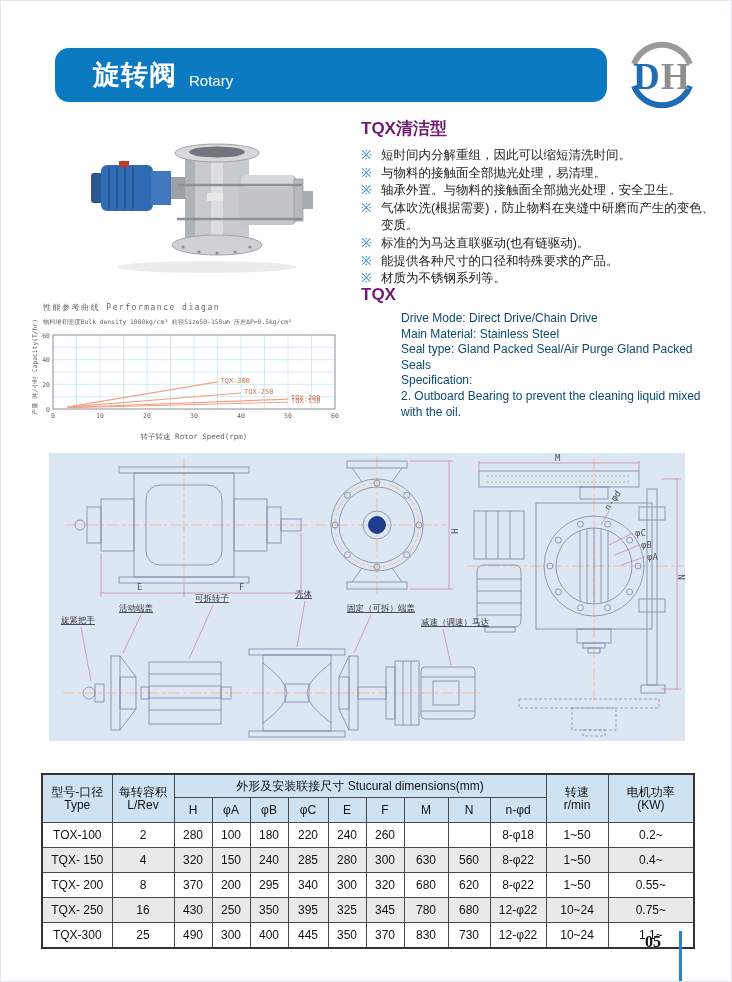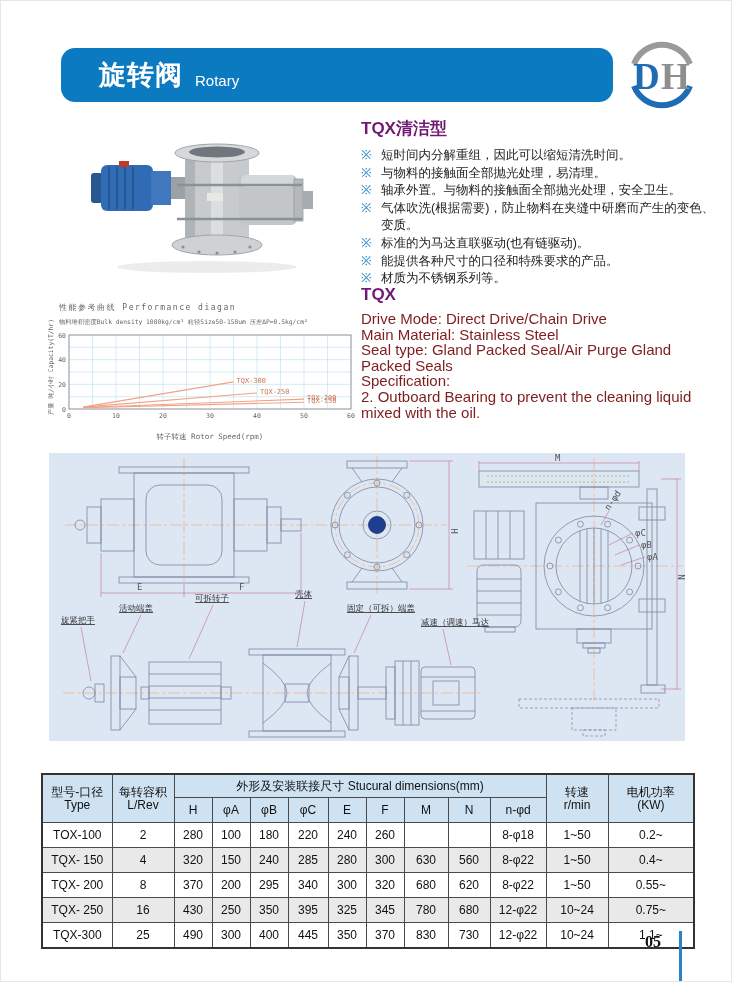--- a/index.html
+++ b/index.html
@@ -1,43 +1,43 @@
 <!DOCTYPE html>
 <html><head>
 <meta charset="utf-8">
 <style>
   html,body{margin:0;padding:0;background:#fff;}
   .page{position:relative;width:732px;height:982px;background:#fff;overflow:hidden;
         font-family:"Liberation Sans",sans-serif;border:1px solid #e2e7ec;box-sizing:border-box;}
 
   
-  .header-bar{position:absolute;left:60px;top:47px;width:552px;height:54px;background:#0c7ac1;
+  .header-bar{position:absolute;left:54px;top:47px;width:552px;height:54px;background:#0c7ac1;
               border-radius:14px;display:flex;align-items:center;padding-left:38px;box-sizing:border-box;color:#fff;}
   .title-zh{font-size:27px;font-weight:bold;letter-spacing:1px;}
   .title-en{font-size:15px;margin-left:12px;margin-top:10px;}
   .logo{position:absolute;left:618px;top:40px;width:88px;height:68px;}
 
   
   .photo{position:absolute;left:88px;top:126px;width:228px;height:152px;}
 
   
   .intro{position:absolute;left:360px;top:116px;width:358px;}
   .intro h2,.specs h2{margin:0;font-size:17px;color:#701a75;font-weight:bold;}
   .bullets{margin-top:7px;}
   .bullet{display:flex;font-size:12.5px;line-height:17.6px;color:#222;}
   .marker{color:#2b86c8;width:20px;flex:0 0 20px;}
   .btxt{flex:1;}
 
   
   .specs{position:absolute;left:360px;top:284px;width:362px;}
   .spec-lines{margin-top:6px;}
-  .spec-line{font-size:15px;line-height:15.6px;color:#7f1d1d;}
-
-  
-  .chart{position:absolute;left:44px;top:298px;width:316px;height:146px;}
+  .spec-line{font-size:12px;line-height:15.6px;color:#0c4a6e;margin-left:40px;}
+
+  
+  .chart{position:absolute;left:28px;top:298px;width:316px;height:146px;}
   .chart svg{width:100%;height:100%;}
   .c-title{font:8px "DejaVu Sans Mono",monospace;fill:#666;letter-spacing:1.5px;}
   .c-sub{font:6.3px "DejaVu Sans Mono",monospace;fill:#666;}
   .tick{font:6.5px "DejaVu Sans Mono",monospace;fill:#666;}
   .slabel{font:7px "DejaVu Sans Mono",monospace;fill:#c97a5e;}
   .c-xlabel{font:7.5px "DejaVu Sans Mono",monospace;fill:#666;}
   .c-ylabel{font:6.3px "DejaVu Sans Mono",monospace;fill:#666;}
 
   
   .drawpanel{position:absolute;left:48px;top:452px;width:636px;height:288px;background:#dde7f3;}

